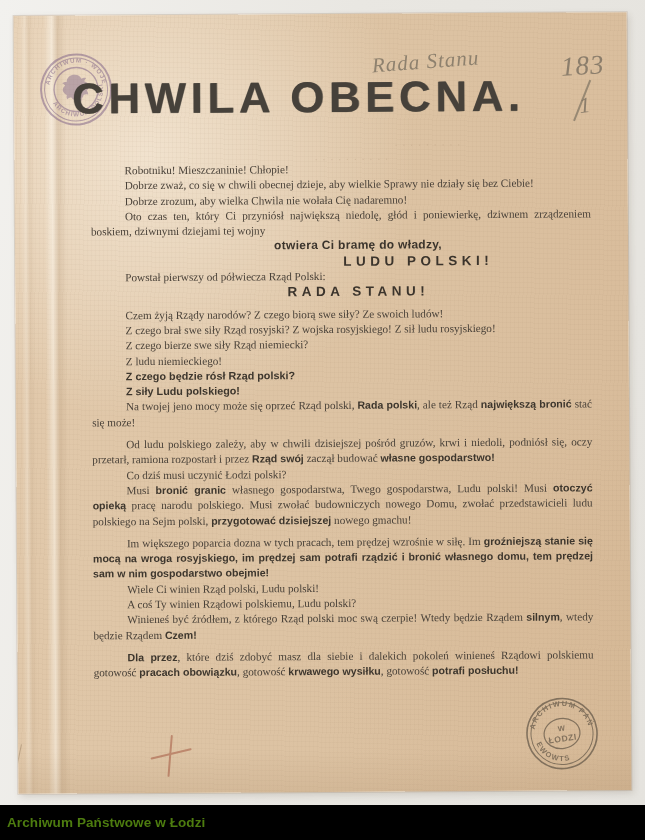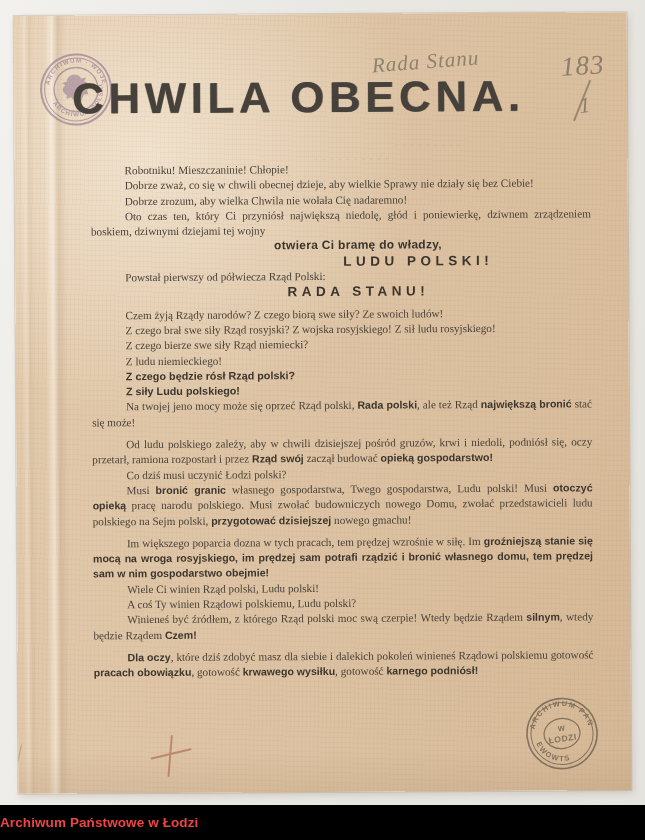--- a/index.html
+++ b/index.html
@@ -274,24 +274,25 @@
     position: absolute;
     left: 0;
     bottom: 0;
     width: 645px;
     height: 35px;
     background: #000000;
     display: flex;
     align-items: center;
   }
   #caption-text {
-    color: #ef4444;
+    color: #4d7c0f;
     font-family: "Liberation Sans", sans-serif;
     font-weight: bold;
     font-size: 13.5px;
+    padding-left: 7px;
     letter-spacing: .1px;
   }
 </style>
 </head>
 <body>
 
 <div id="scan-viewport">
   <div class="backdrop-shade"></div>
 
   <div id="paper-sheet">
@@ -345,28 +346,28 @@
           <p class="shout big shift-right">LUDU POLSKI!</p>
           <p><span>Powstał pierwszy od półwiecza Rząd Polski:</span></p>
           <p class="shout big">RADA STANU!</p>
           <p class="gap-before"><span>Czem żyją Rządy narodów?  Z czego biorą swe siły?  Ze swoich ludów!</span></p>
           <p><span>Z czego brał swe siły Rząd rosyjski?  Z wojska rosyjskiego!  Z sił ludu rosyjskiego!</span></p>
           <p><span>Z czego bierze swe siły Rząd niemiecki?</span></p>
           <p><span>Z ludu niemieckiego!</span></p>
           <p class="sans-line">Z czego będzie rósł Rząd polski?</p>
           <p class="sans-line">Z siły Ludu polskiego!</p>
           <p><span>Na twojej jeno mocy może się oprzeć Rząd polski, </span><span class="b">Rada polski</span><span>, ale też Rząd </span><span class="b">największą bronić</span><span> stać się może!</span></p>
-          <p class="gap-before"><span>Od ludu polskiego zależy, aby w chwili dzisiejszej pośród gruzów, krwi i niedoli, podniósł się, oczy przetarł, ramiona rozpostarł i przez </span><span class="b">Rząd swój</span><span> zaczął budować </span><span class="b">opieką gospodarstwo!</span></p>
+          <p class="gap-before"><span>Od ludu polskiego zależy, aby w chwili dzisiejszej pośród gruzów, krwi i niedoli, podniósł się, oczy przetarł, ramiona rozpostarł i przez </span><span class="b">Rząd swój</span><span> zaczął budować </span><span class="b">własne gospodarstwo!</span></p>
           <p><span>Co dziś musi uczynić Łodzi polski?</span></p>
           <p><span>Musi </span><span class="b">bronić granic</span><span> własnego gospodarstwa, Twego gospodarstwa, Ludu polski!  Musi </span><span class="b">otoczyć opieką</span><span> pracę narodu polskiego.  Musi zwołać budowniczych nowego Domu, zwołać przedstawicieli ludu polskiego na Sejm polski, </span><span class="b">przygotować dzisiejszej</span><span> nowego gmachu!</span></p>
           <p class="gap-before"><span>Im większego poparcia dozna w tych pracach, tem prędzej wzrośnie w siłę.  Im </span><span class="b">groźniejszą stanie się mocą na wroga rosyjskiego, im prędzej sam potrafi rządzić i bronić własnego domu, tem prędzej sam w nim gospodarstwo obejmie!</span></p>
           <p><span>Wiele Ci winien Rząd polski, Ludu polski!</span></p>
           <p><span>A coś Ty winien Rządowi polskiemu, Ludu polski?</span></p>
           <p><span>Winieneś być źródłem, z którego Rząd polski moc swą czerpie!  Wtedy będzie Rządem </span><span class="b">silnym</span><span>, wtedy będzie Rządem </span><span class="b">Czem!</span></p>
-          <p class="gap-before"><span class="b">Dla oczy</span><span>, które dziś zdobyć masz dla siebie i dalekich pokoleń winieneś Rządowi polskiemu gotowość </span><span class="b">pracach obowiązku</span><span>, gotowość </span><span class="b">krwawego wysiłku</span><span>, gotowość </span><span class="b">karnego podniósł!</span></p>
+          <p class="gap-before"><span class="b">Dla przez</span><span>, które dziś zdobyć masz dla siebie i dalekich pokoleń winieneś Rządowi polskiemu gotowość </span><span class="b">pracach obowiązku</span><span>, gotowość </span><span class="b">krwawego wysiłku</span><span>, gotowość </span><span class="b">potrafi posłuchu!</span></p>
         </div>
 
     </div>
 
     <div id="red-cross-mark">
       <div class="stroke v"></div>
       <div class="stroke h"></div>
     </div>
 
     <div id="archive-stamp">

